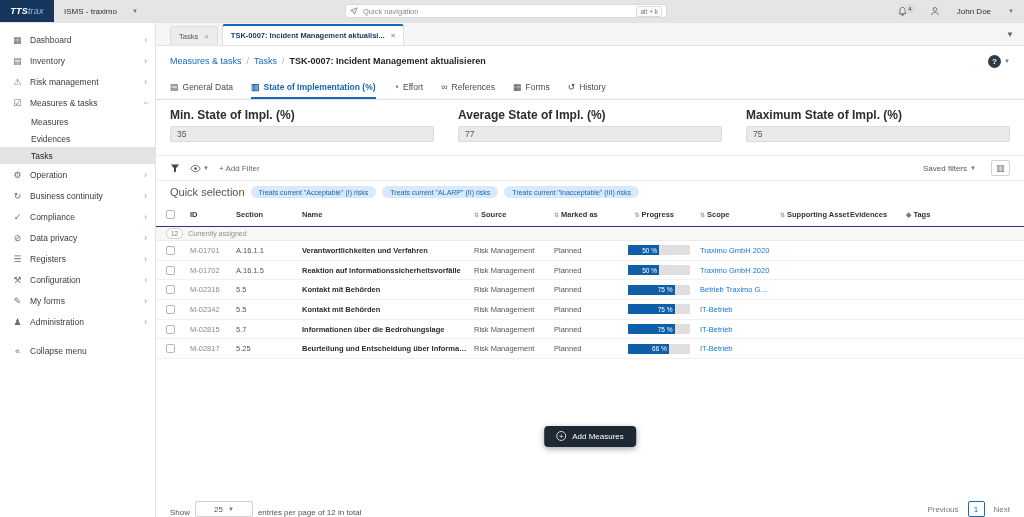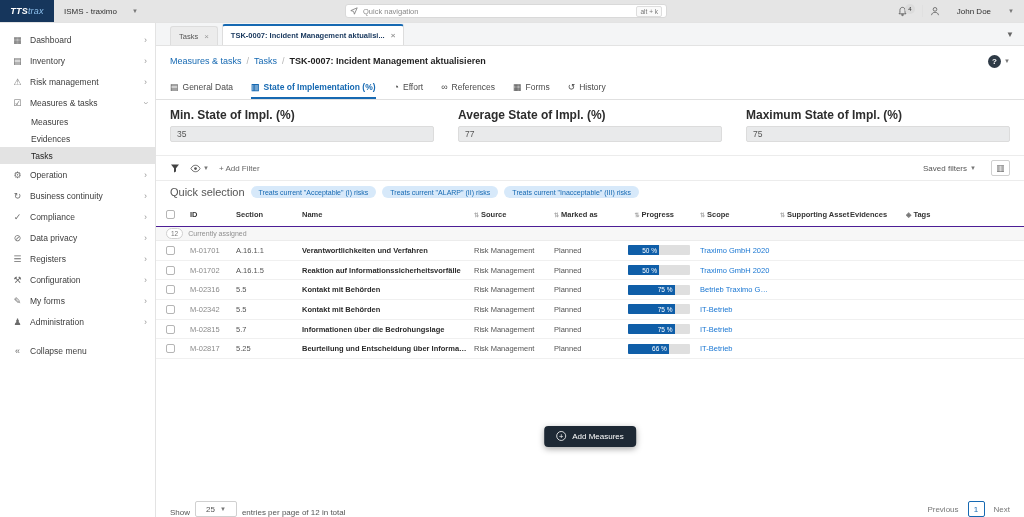--- a/index.html
+++ b/index.html
@@ -78,21 +78,21 @@
   .cell { white-space:nowrap; overflow:hidden; text-overflow:ellipsis; padding-right:6px; }
   .cell-id { color:#8a8a8a; }
   .cell-name { font-weight:bold; color:#2b2b2b; }
   .cell-scope { color:#1976d2; }
   .cell-progress { display:flex; justify-content:flex-end; padding-right:10px; }
   .pbar { width:62px; height:10px; background:#dfdfdf; border-radius:1px; overflow:hidden; }
   .pfill { height:100%; background:var(--progress,#0f5ea8); display:flex; align-items:center; justify-content:flex-end; padding-right:2px; color:#fff; font-size:6.5px; min-width:15px; }
   .cb { width:9px; height:9px; border:1px solid #b5b5b5; border-radius:2px; background:#fff; display:inline-block; cursor:pointer; }
   
   .footer { flex:1; display:flex; align-items:flex-end; padding:0 14px; font-size:8px; color:#555; position:relative; min-height:34px; }
-  .pagesize { border:1px solid #d0d0d0; border-radius:2px; height:16px; display:flex; align-items:center; gap:5px; padding:0 10px; margin:0 5px; color:#555; cursor:pointer; }
+  .pagesize { border:1px solid #d0d0d0; border-radius:2px; height:16px; display:flex; align-items:center; gap:5px; padding:0 18px; margin:0 5px; color:#555; cursor:pointer; }
   .pagination { margin-left:auto; display:flex; align-items:center; gap:9px; }
   .page-btn { color:#777; cursor:pointer; }
   .page-num { min-width:17px; height:16px; border:1px solid var(--accent,#1669b2); color:var(--accent,#1669b2); border-radius:2px; display:flex; align-items:center; justify-content:center; cursor:pointer; }
   .fab { position:absolute; left:50%; top:50%; transform:translate(-50%,-62%); background:#1e2935; color:#fff; border:none; border-radius:4px; height:21px; display:flex; align-items:center; gap:6px; padding:0 12px; font-size:8px; font-family:inherit; box-shadow:0 2px 6px rgba(0,0,0,.35); cursor:pointer; }
   .fab-plus { width:10px; height:10px; border:1px solid rgba(255,255,255,.8); border-radius:50%; font-size:7.5px; line-height:9px; text-align:center; }
 </style>
 </head>
 <body>
 
 <div class="app" style="--accent: #1669b2; --progress: #0f5ea8; --chip-bg: #d7e9fa; --logo-bg: #16365c;">

